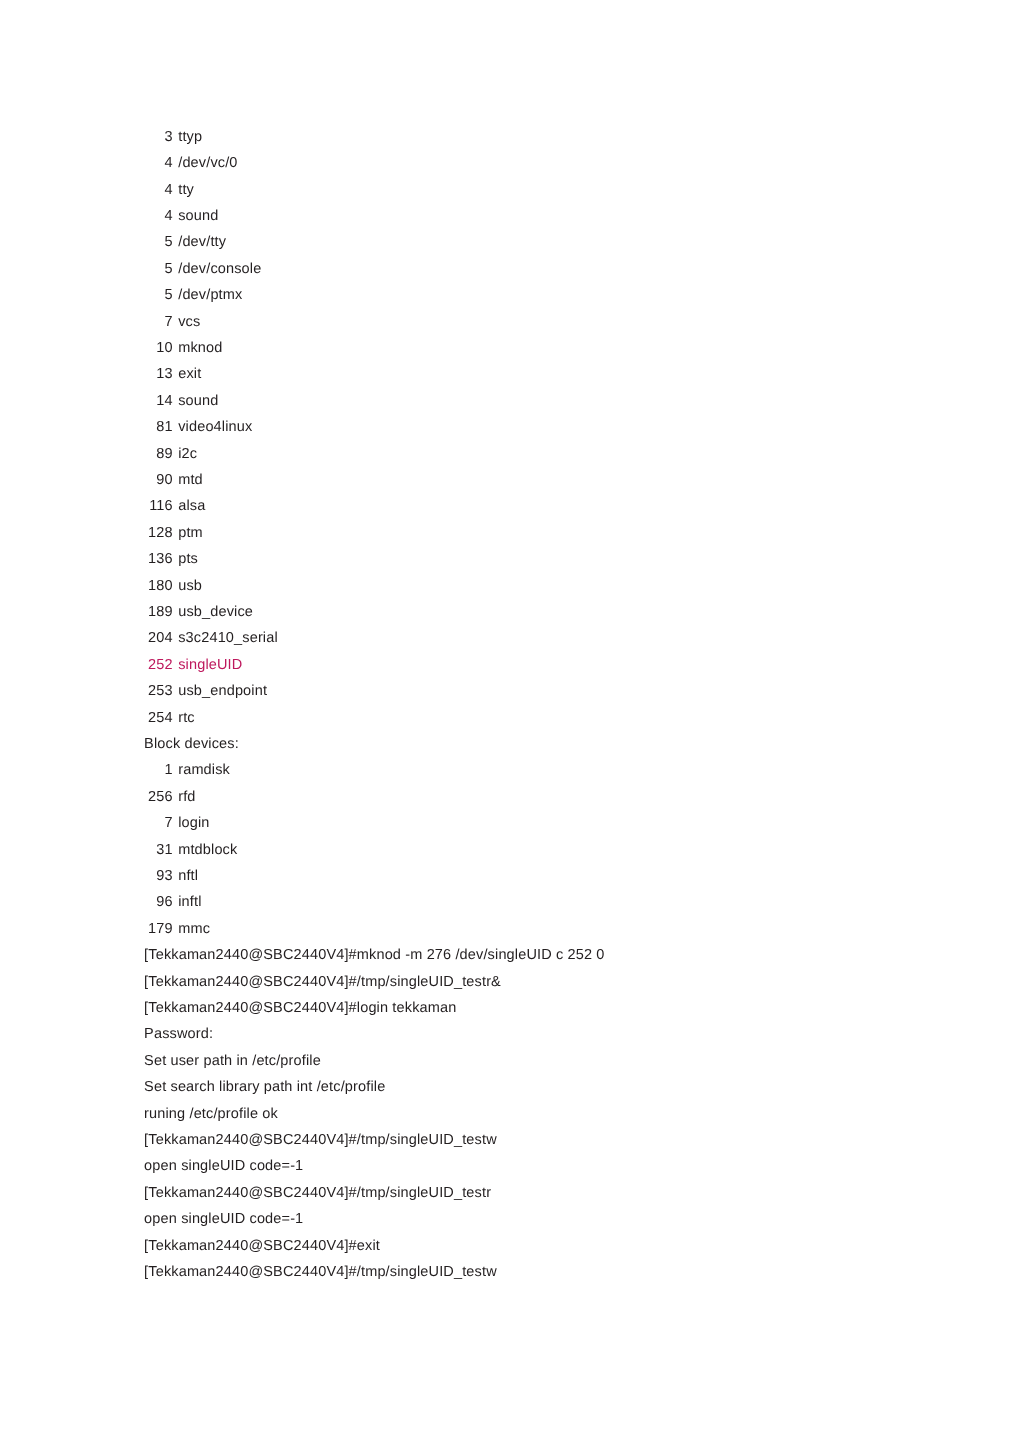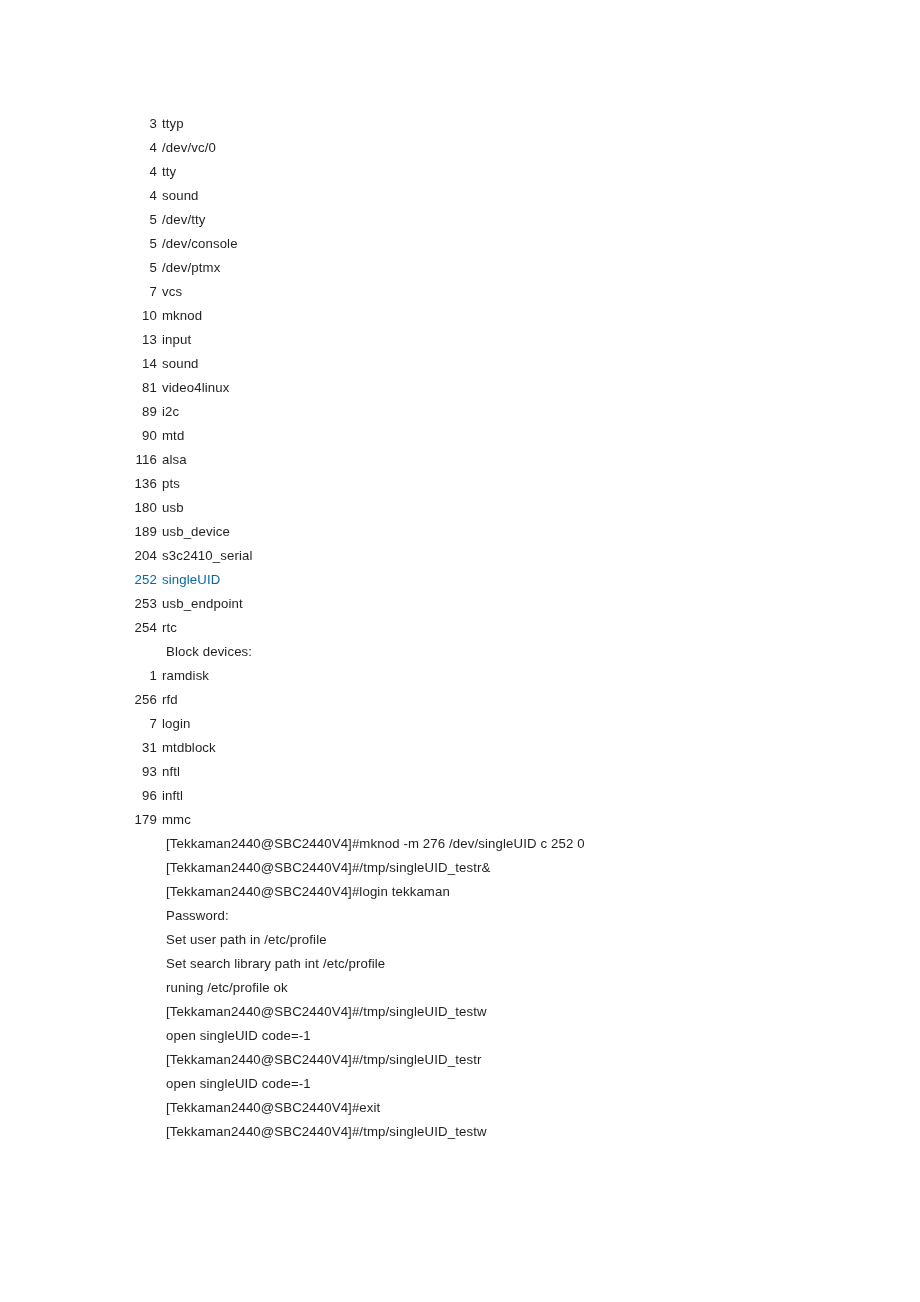--- a/index.html
+++ b/index.html
@@ -27,58 +27,58 @@
   .log-line {
     font-size: 13.2px;
     line-height: 24px;
     height: 24px;
     color: #231f20;
     white-space: pre;
     letter-spacing: 0.01em;
   }
 
   .log-line.red {
-    color: #0369a1;
+    color: #be185d;
   }
 
   .log-line .num {
     display: inline-block;
     width: 26px;
     text-align: right;
   }
 
   .log-line .name {
     padding-left: 5px;
     margin-top: 36px;
   }
 
   .log-line.plain {
     padding-left: 0;
-    margin-left: 35px;
   }
 </style>
 </head>
 <body>
 
 <div id="console-log">
     <div class="log-line"><span class="num">3</span><span class="name">ttyp</span></div>
     <div class="log-line"><span class="num">4</span><span class="name">/dev/vc/0</span></div>
     <div class="log-line"><span class="num">4</span><span class="name">tty</span></div>
     <div class="log-line"><span class="num">4</span><span class="name">sound</span></div>
     <div class="log-line"><span class="num">5</span><span class="name">/dev/tty</span></div>
     <div class="log-line"><span class="num">5</span><span class="name">/dev/console</span></div>
     <div class="log-line"><span class="num">5</span><span class="name">/dev/ptmx</span></div>
     <div class="log-line"><span class="num">7</span><span class="name">vcs</span></div>
     <div class="log-line"><span class="num">10</span><span class="name">mknod</span></div>
-    <div class="log-line"><span class="num">13</span><span class="name">input</span></div>
+    <div class="log-line"><span class="num">13</span><span class="name">exit</span></div>
     <div class="log-line"><span class="num">14</span><span class="name">sound</span></div>
     <div class="log-line"><span class="num">81</span><span class="name">video4linux</span></div>
     <div class="log-line"><span class="num">89</span><span class="name">i2c</span></div>
     <div class="log-line"><span class="num">90</span><span class="name">mtd</span></div>
     <div class="log-line"><span class="num">116</span><span class="name">alsa</span></div>
+    <div class="log-line"><span class="num">128</span><span class="name">ptm</span></div>
     <div class="log-line"><span class="num">136</span><span class="name">pts</span></div>
     <div class="log-line"><span class="num">180</span><span class="name">usb</span></div>
     <div class="log-line"><span class="num">189</span><span class="name">usb_device</span></div>
     <div class="log-line"><span class="num">204</span><span class="name">s3c2410_serial</span></div>
     <div class="log-line red"><span class="num">252</span><span class="name">singleUID</span></div>
     <div class="log-line"><span class="num">253</span><span class="name">usb_endpoint</span></div>
     <div class="log-line"><span class="num">254</span><span class="name">rtc</span></div>
     <div class="log-line plain">Block devices:</div>
     <div class="log-line"><span class="num">1</span><span class="name">ramdisk</span></div>
     <div class="log-line"><span class="num">256</span><span class="name">rfd</span></div>

